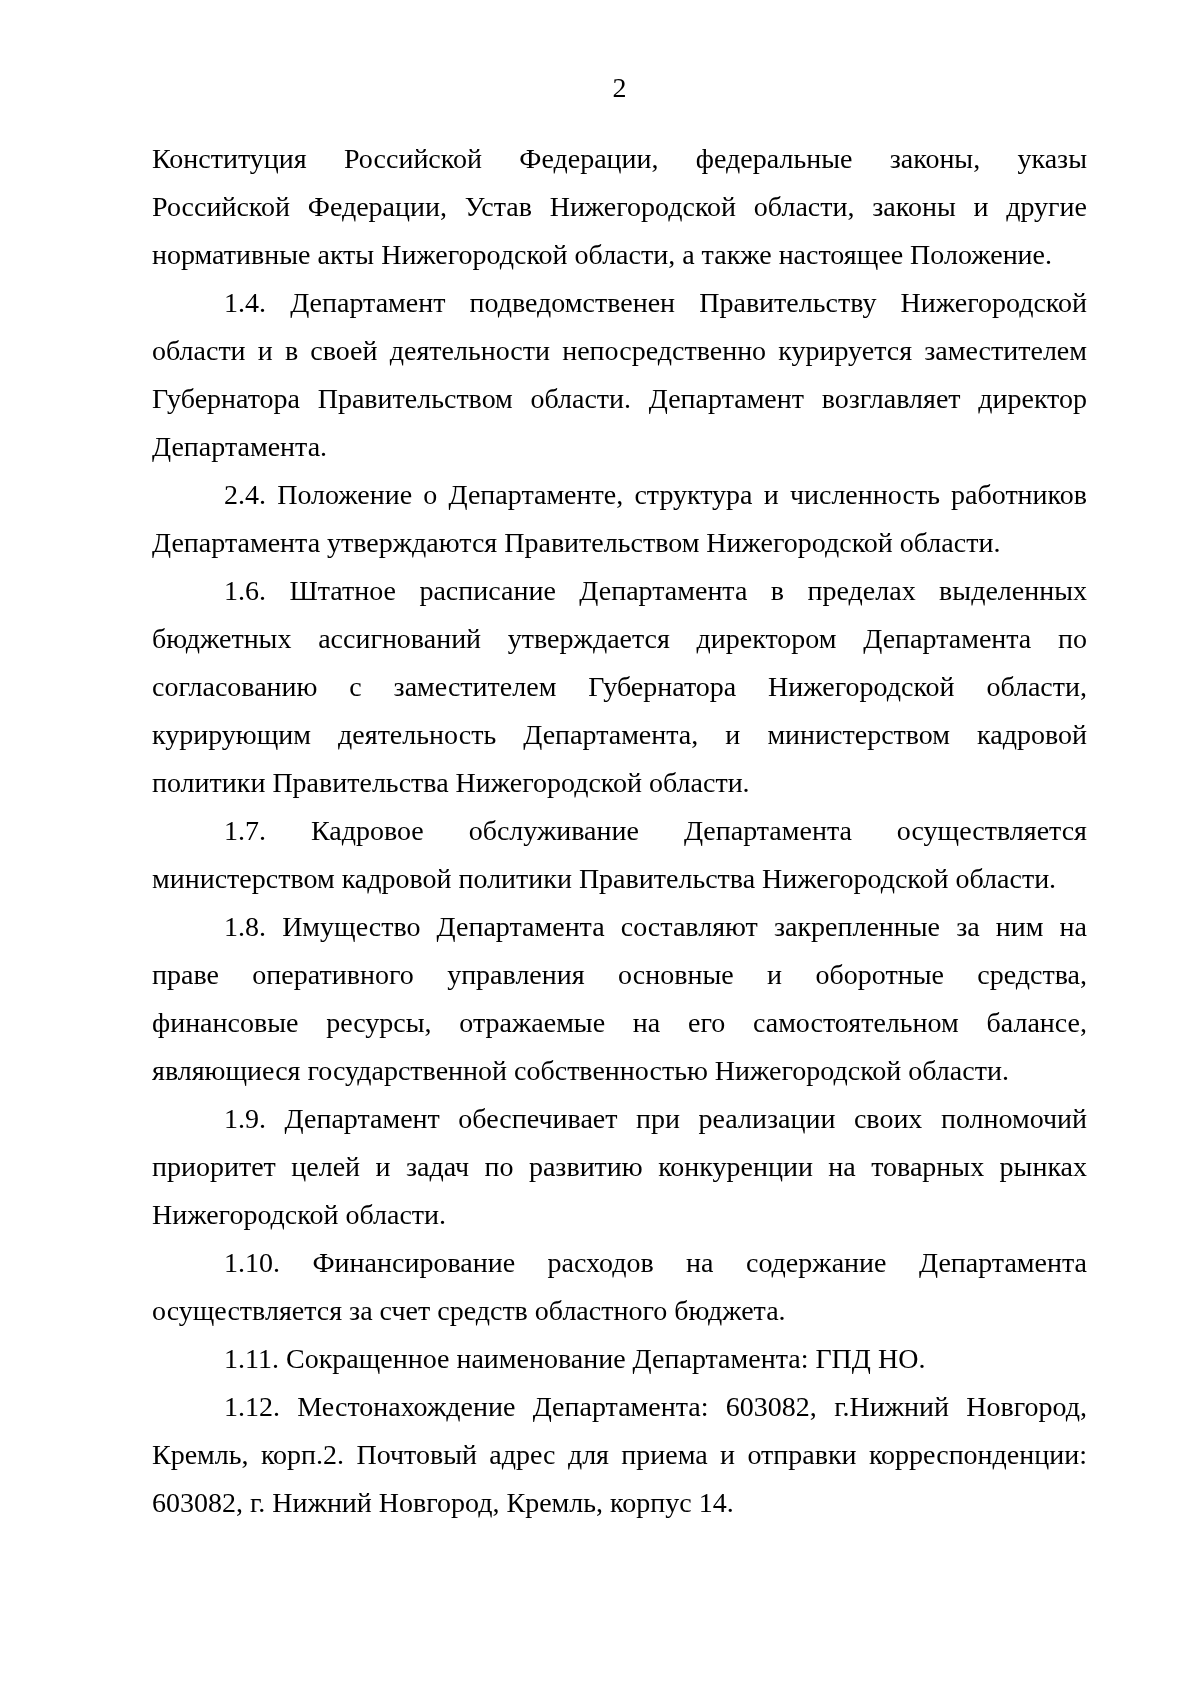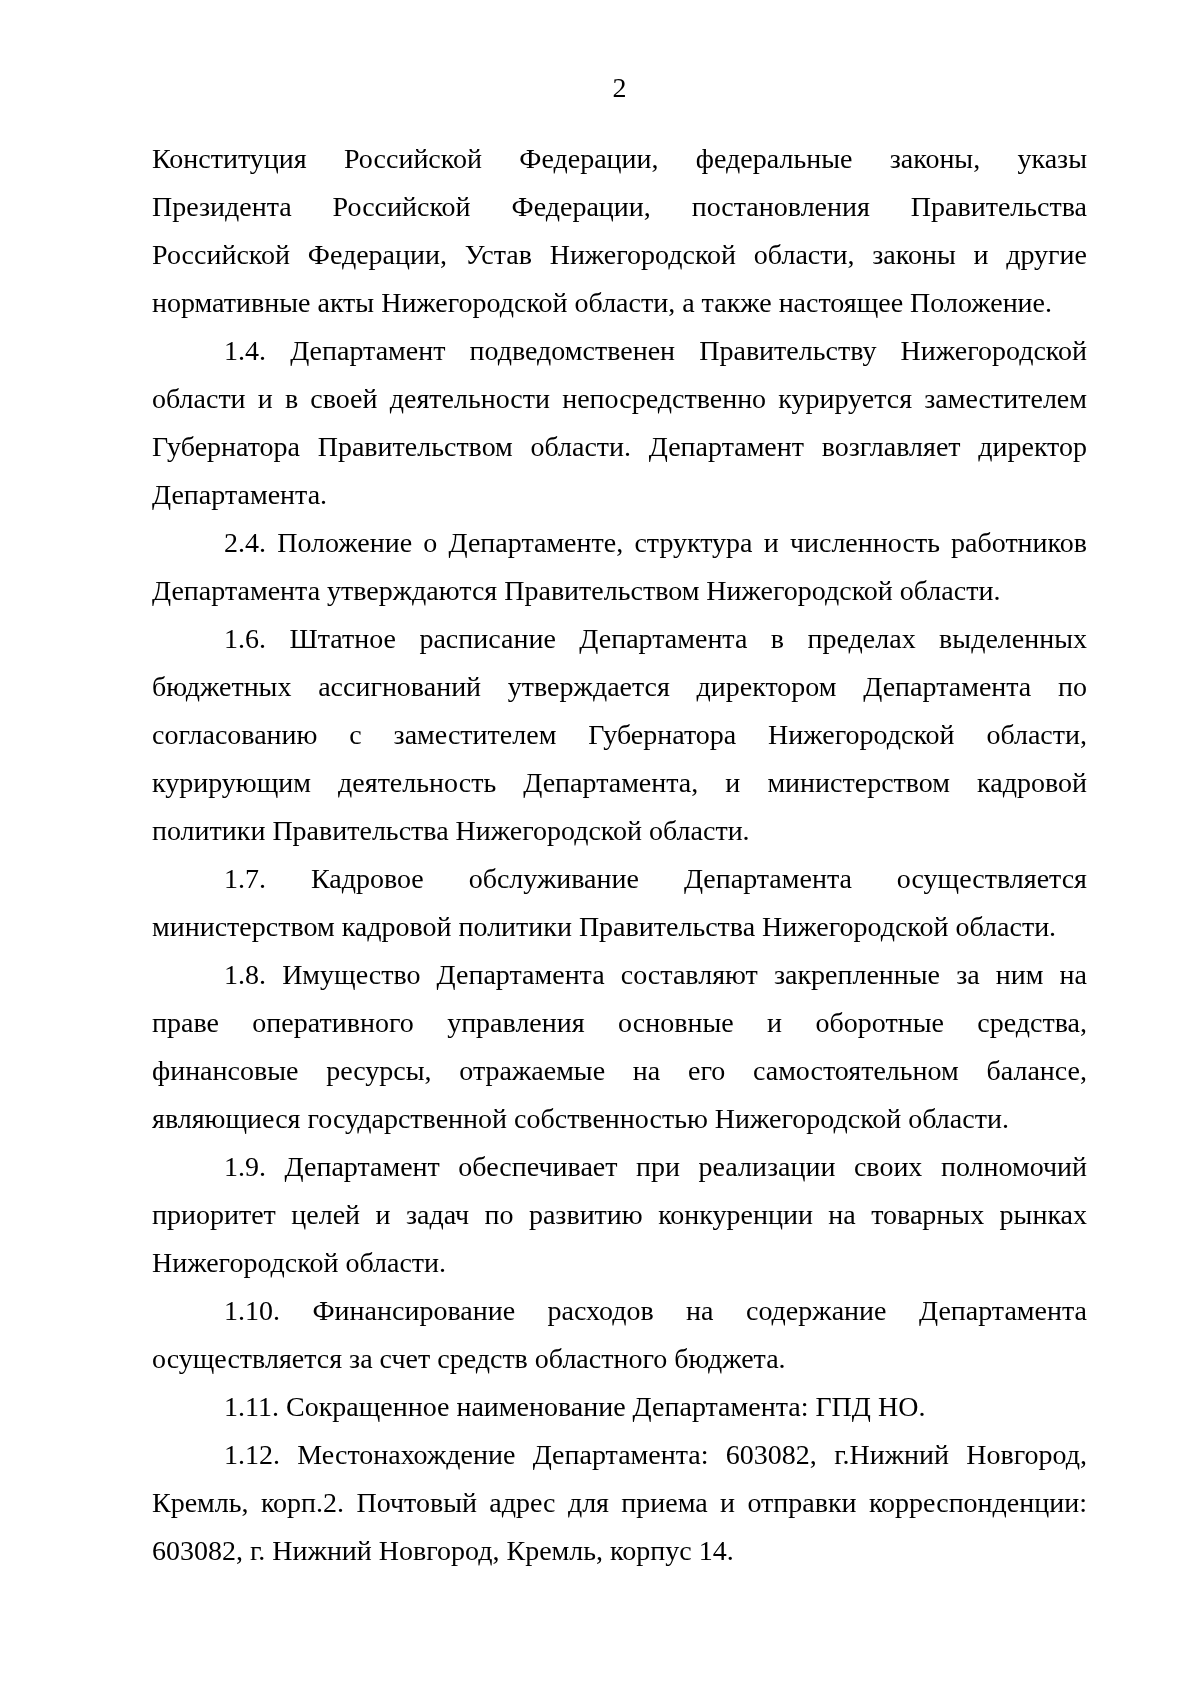--- a/index.html
+++ b/index.html
@@ -54,21 +54,20 @@
   }
 </style>
 </head>
 <body>
 
 <div class="page">
   <div class="page-number">2</div>
   <div class="doc-body">
       <div class="paragraph">
         <div class="line j">Конституция Российской Федерации, федеральные законы, указы</div>
-        <div class="line j">Президента Российской Федерации, постановления Правительства</div>
         <div class="line j">Российской Федерации, Устав Нижегородской области, законы и другие</div>
         <div class="line l">нормативные акты Нижегородской области, а также настоящее Положение.</div>
       </div>
       <div class="paragraph">
         <div class="line j indent">1.4. Департамент подведомственен Правительству Нижегородской</div>
         <div class="line j">области и в своей деятельности непосредственно курируется заместителем</div>
         <div class="line j">Губернатора Правительством области. Департамент возглавляет директор</div>
         <div class="line l">Департамента.</div>
       </div>
       <div class="paragraph">

